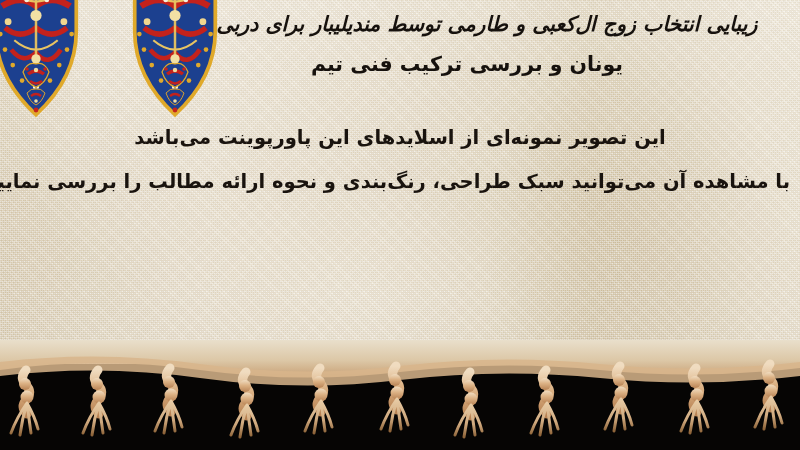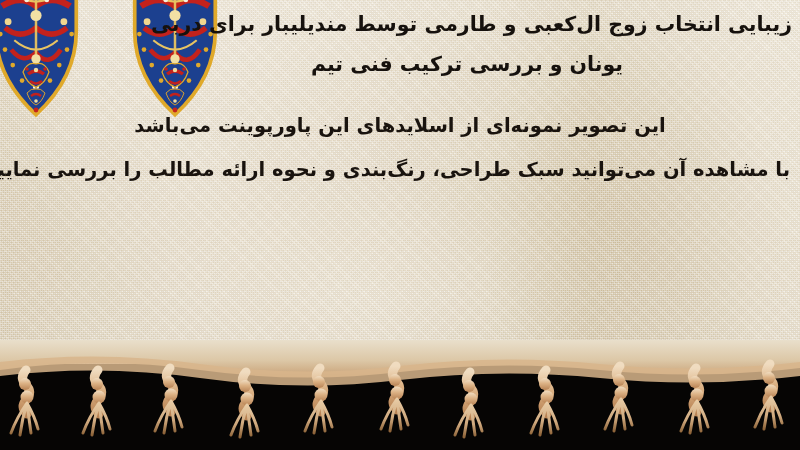--- a/index.html
+++ b/index.html
@@ -96,26 +96,26 @@
     direction: rtl;
   }
   .title-line {
     font-size: 20.5px;
     font-weight: 700;
     line-height: 40px;
     color: #16110d;
     white-space: nowrap;
     letter-spacing: 0px;
   }
-  .title-line.l1 { text-align: right; }
+  .title-line.l1 { text-align: center; font-style: italic; }
   .title-line.l2 { padding-right: 40px; }
 
   .body-block {
     position: absolute;
-    top: 104px;
+    top: 116px;
     right: 10px;
     width: 780px;
     direction: rtl;
   }
   .body-line {
     font-size: 19.5px;
     font-weight: 700;
     color: #19130e;
     line-height: 44px;
     white-space: nowrap;

